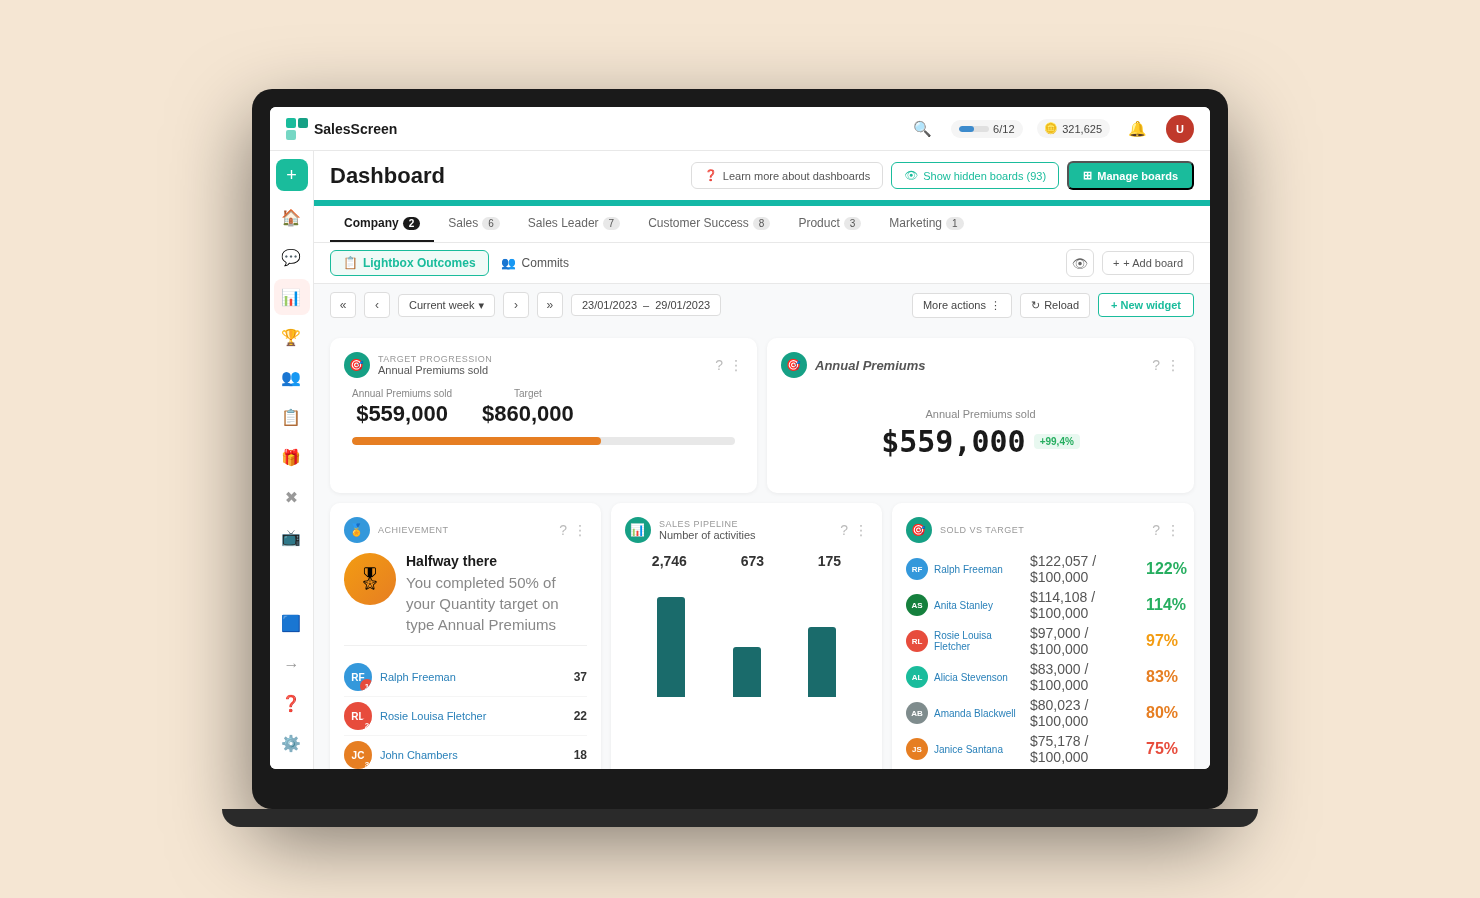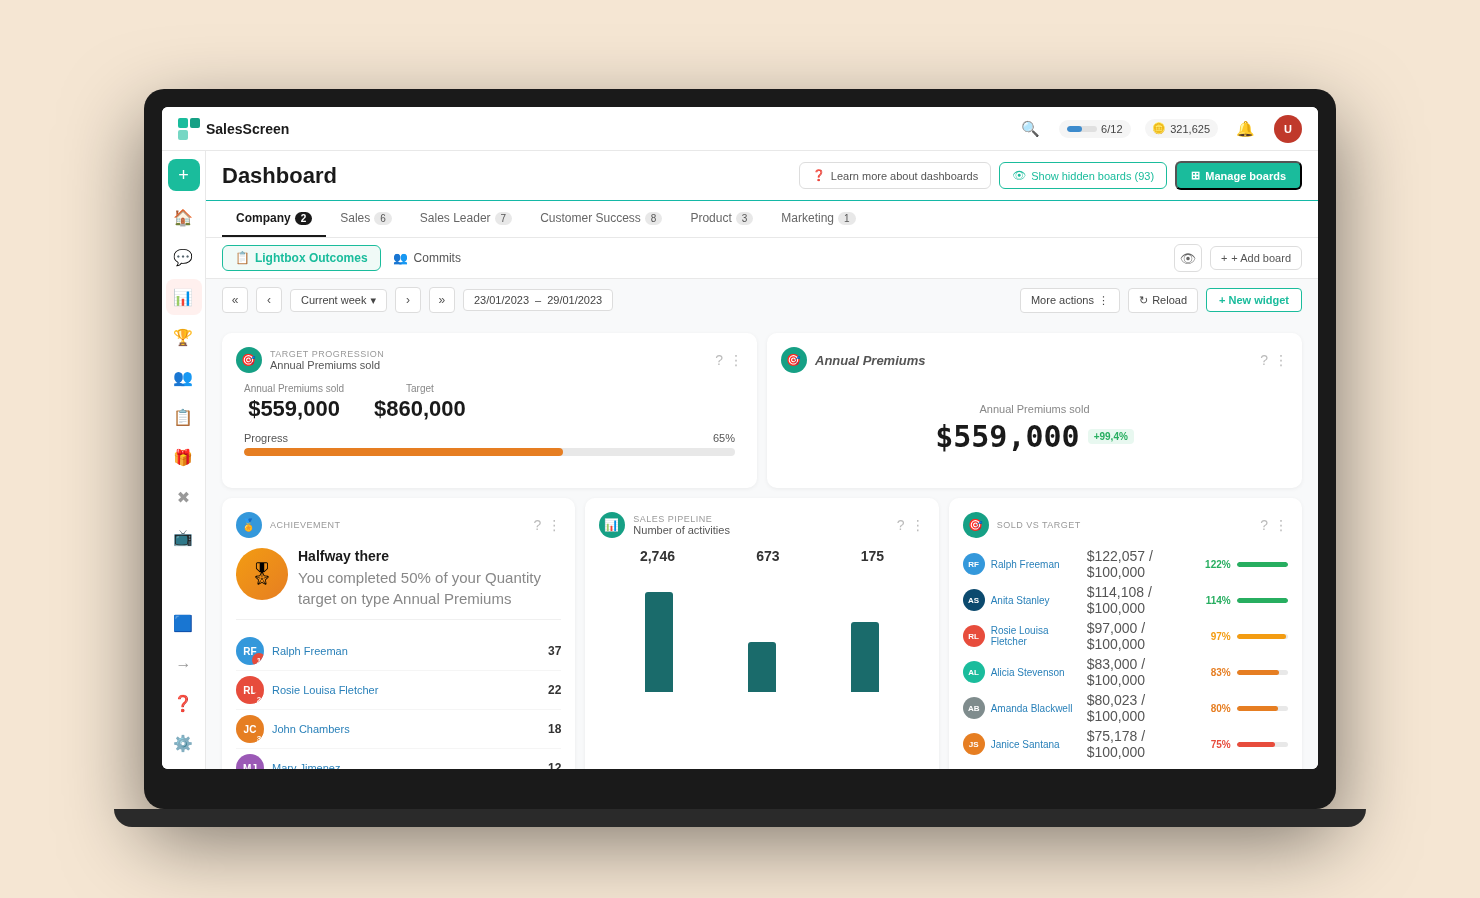--- a/index.html
+++ b/index.html
@@ -7,21 +7,21 @@
       background: #f5e6d3;
       display: flex;
       align-items: center;
       justify-content: center;
       min-height: 100vh;
       font-family: -apple-system, BlinkMacSystemFont, 'Segoe UI', sans-serif;
     }
 
     .laptop-wrapper {
       position: relative;
-      width: 1192px;
+      width: 976px;
       height: 720px;
       background: #1a1a1a;
       border-radius: 20px;
       padding: 18px 18px 40px 18px;
       box-shadow: 0 30px 80px rgba(0,0,0,0.5);
     }
     .laptop-screen {
       width: 100%;
       height: 100%;
       background: #fff;
@@ -190,21 +190,21 @@
       overflow: hidden;
       background: #f8f9fa;
     }
 
     
     .dashboard-header {
       display: flex;
       align-items: center;
       padding: 10px 16px;
       background: #fff;
-      border-bottom: 1px solid #14b8a6;
+      border-bottom: 6px solid #14b8a6;
       flex-shrink: 0;
     }
     .dashboard-title {
       font-size: 22px;
       font-weight: 700;
       color: #1a1a1a;
       margin-right: auto;
     }
     .header-actions {
       display: flex;
@@ -708,21 +708,21 @@
       width: 90px;
       flex-shrink: 0;
     }
     .svt-values {
       font-size: 14px;
       color: #555;
       width: 110px;
       flex-shrink: 0;
     }
     .svt-pct {
-      font-size: 10px;
+      font-size: 16px;
       font-weight: 700;
       width: 28px;
       flex-shrink: 0;
       text-align: right;
     }
     .svt-bar-track {
       flex: 1;
       height: 5px;
       background: #e8e8e8;
       border-radius: 3px;
@@ -914,24 +914,20 @@
                 <div class="stat-group">
                   <div class="stat-label">Annual Premiums sold</div>
                   <div class="stat-value">$559,000</div>
                 </div>
                 <div class="stat-group">
                   <div class="stat-label">Target</div>
                   <div class="stat-value">$860,000</div>
                 </div>
               </div>
               <div class="progress-section">
-                <div class="progress-label-row">
-                  <span>Progress</span>
-                  <span>65%</span>
-                </div>
                 <div class="progress-track">
                   <div class="progress-fill" style="width:65%;background:#e67e22;"></div>
                 </div>
               </div>
             </div>
 
             <div class="widget-card">
               <div class="widget-header">
                 <div class="widget-icon icon-circle-teal">🎯</div>
                 <div class="widget-title-group">
@@ -1055,21 +1051,21 @@
                   <div class="svt-avatar" style="background:#3498db;">RF</div>
                   <span class="svt-name">Ralph Freeman</span>
                   <span class="svt-values">$122,057 / $100,000</span>
                   <span class="svt-pct" style="color:#27ae60;">122%</span>
                   <div class="svt-bar-track">
                     <div class="svt-bar-fill" style="width:100%;background:#27ae60;"></div>
                   </div>
                 </div>
 
                 <div class="svt-item">
-                  <div class="svt-avatar" style="background:#0c4a6e;">AS</div>
+                  <div class="svt-avatar" style="background:#15803d;">AS</div>
                   <span class="svt-name">Anita Stanley</span>
                   <span class="svt-values">$114,108 / $100,000</span>
                   <span class="svt-pct" style="color:#27ae60;">114%</span>
                   <div class="svt-bar-track">
                     <div class="svt-bar-fill" style="width:100%;background:#27ae60;"></div>
                   </div>
                 </div>
 
                 <div class="svt-item">
                   <div class="svt-avatar" style="background:#e74c3c;">RL</div>

